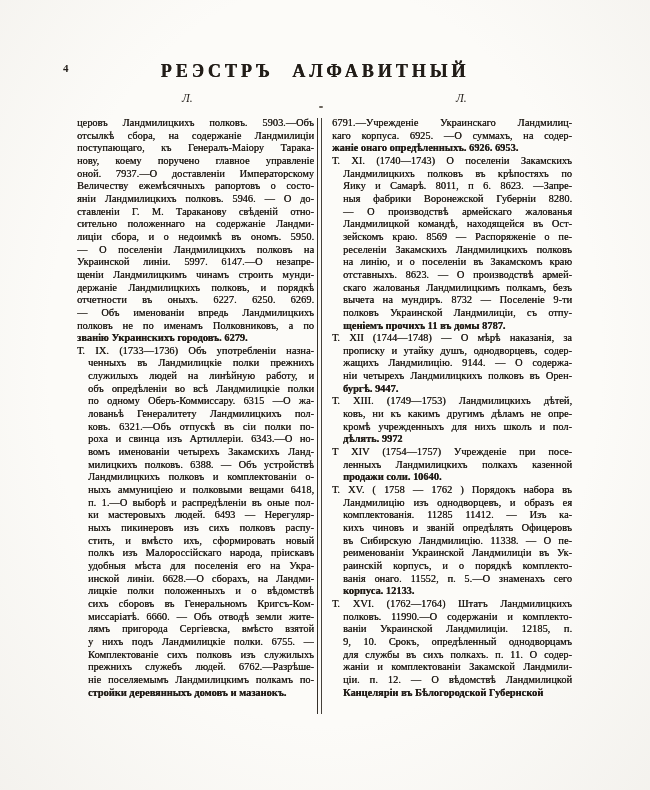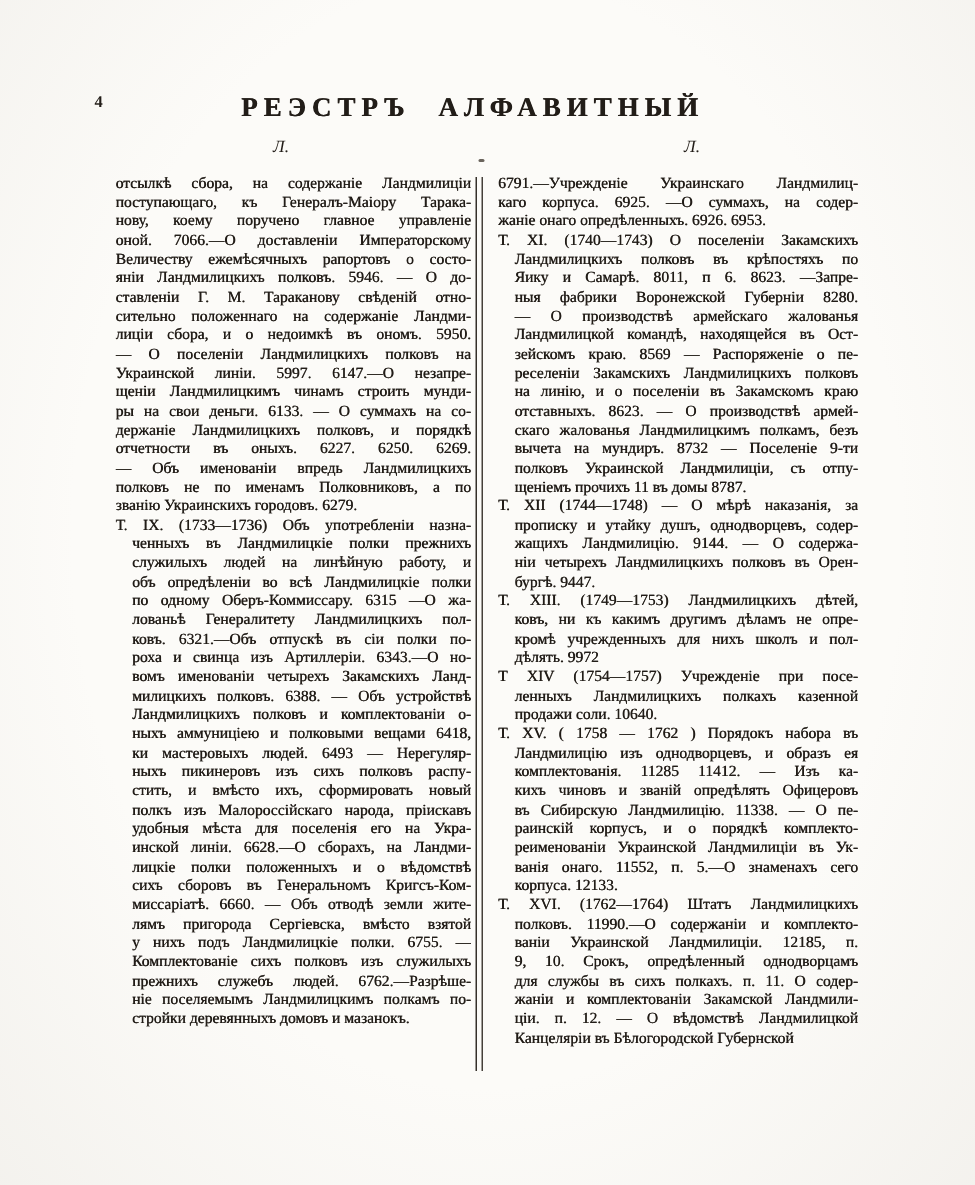--- a/index.html
+++ b/index.html
@@ -53,72 +53,73 @@
     height:12.66px;
     overflow:hidden;
     text-align:justify;
     text-align-last:justify;
     -moz-text-align-last:justify;
     text-shadow:0.25px 0 0 #221d18;
     white-space:nowrap;
   }
   .entry .line{padding-left:11px;}
   .entry .line.first{padding-left:0;}
-  .line.last{text-align-last:left;-moz-text-align-last:left;}
+  .line.last{text-align-last:left;font-weight:bold;-moz-text-align-last:left;}
 </style>
 </head>
 <body>
 
 <div class="page">
 
   <div class="page-number">4</div>
 
   <div class="page-title">РЕЭСТРЪ АЛФАВИТНЫЙ</div>
 
   <div class="col-letter left">Л.</div>
 
   <div class="col-letter right">Л.</div>
 
   <div class="speck"></div>
 
   <div class="column left">
     <div class="col-body">
         <div class="entry-block continuation">
+          <div class="line">церовъ Ландмилицкихъ полковъ. 5903.—Объ</div>
           <div class="line">отсылкѣ сбора, на содержаніе Ландмилиціи</div>
           <div class="line">поступающаго, къ Генералъ-Маіору Тарака-</div>
           <div class="line">нову, коему поручено главное управленіе</div>
-          <div class="line">оной. 7066.—О доставленіи Императорскому</div>
+          <div class="line">оной. 7937.—О доставленіи Императорскому</div>
           <div class="line">Величеству ежемѣсячныхъ рапортовъ о состо-</div>
           <div class="line">яніи Ландмилицкихъ полковъ. 5946. — О до-</div>
           <div class="line">ставленіи Г. М. Тараканову свѣденій отно-</div>
           <div class="line">сительно положеннаго на содержаніе Ландми-</div>
           <div class="line">лиціи сбора, и о недоимкѣ въ ономъ. 5950.</div>
           <div class="line">— О поселеніи Ландмилицкихъ полковъ на</div>
           <div class="line">Украинской линіи. 5997. 6147.—О незапре-</div>
           <div class="line">щеніи Ландмилицкимъ чинамъ строить мунди-</div>
-          <div class="line">ры на свои деньги. 6133. — О суммахъ на со-</div>
           <div class="line">держаніе Ландмилицкихъ полковъ, и порядкѣ</div>
           <div class="line">отчетности въ оныхъ. 6227. 6250. 6269.</div>
           <div class="line">— Объ именованіи впредь Ландмилицкихъ</div>
           <div class="line">полковъ не по именамъ Полковниковъ, а по</div>
           <div class="line last">званію Украинскихъ городовъ. 6279.</div>
         </div>
         <div class="entry-block entry">
           <div class="line first">Т. IX. (1733—1736) Объ употребленіи назна-</div>
           <div class="line">ченныхъ въ Ландмилицкіе полки прежнихъ</div>
           <div class="line">служилыхъ людей на линѣйную работу, и</div>
           <div class="line">объ опредѣленіи во всѣ Ландмилицкіе полки</div>
           <div class="line">по одному Оберъ-Коммиссару. 6315 —О жа-</div>
           <div class="line">лованьѣ Генералитету Ландмилицкихъ пол-</div>
           <div class="line">ковъ. 6321.—Объ отпускѣ въ сіи полки по-</div>
           <div class="line">роха и свинца изъ Артиллеріи. 6343.—О но-</div>
           <div class="line">вомъ именованіи четырехъ Закамскихъ Ланд-</div>
           <div class="line">милицкихъ полковъ. 6388. — Объ устройствѣ</div>
           <div class="line">Ландмилицкихъ полковъ и комплектованіи о-</div>
           <div class="line">ныхъ аммуниціею и полковыми вещами 6418,</div>
+          <div class="line">п. 1.—О выборѣ и распредѣленіи въ оные пол-</div>
           <div class="line">ки мастеровыхъ людей. 6493 — Нерегуляр-</div>
           <div class="line">ныхъ пикинеровъ изъ сихъ полковъ распу-</div>
           <div class="line">стить, и вмѣсто ихъ, сформировать новый</div>
           <div class="line">полкъ изъ Малороссійскаго народа, пріискавъ</div>
           <div class="line">удобныя мѣста для поселенія его на Укра-</div>
           <div class="line">инской линіи. 6628.—О сборахъ, на Ландми-</div>
           <div class="line">лицкіе полки положенныхъ и о вѣдомствѣ</div>
           <div class="line">сихъ сборовъ въ Генеральномъ Кригсъ-Ком-</div>
           <div class="line">миссаріатѣ. 6660. — Объ отводѣ земли жите-</div>
           <div class="line">лямъ пригорода Сергіевска, вмѣсто взятой</div>
@@ -173,22 +174,22 @@
           <div class="line first">Т XIV (1754—1757) Учрежденіе при посе-</div>
           <div class="line">ленныхъ Ландмилицкихъ полкахъ казенной</div>
           <div class="line last">продажи соли. 10640.</div>
         </div>
         <div class="entry-block entry">
           <div class="line first">Т. XV. ( 1758 — 1762 ) Порядокъ набора въ</div>
           <div class="line">Ландмилицію изъ однодворцевъ, и образъ ея</div>
           <div class="line">комплектованія. 11285 11412. — Изъ ка-</div>
           <div class="line">кихъ чиновъ и званій опредѣлять Офицеровъ</div>
           <div class="line">въ Сибирскую Ландмилицію. 11338. — О пе-</div>
+          <div class="line">реименованіи Украинской Ландмилиціи въ Ук-</div>
           <div class="line">раинскій корпусъ, и о порядкѣ комплекто-</div>
-          <div class="line">реименованіи Украинской Ландмилиціи въ Ук-</div>
           <div class="line">ванія онаго. 11552, п. 5.—О знаменахъ сего</div>
           <div class="line last">корпуса. 12133.</div>
         </div>
         <div class="entry-block entry">
           <div class="line first">Т. XVI. (1762—1764) Штатъ Ландмилицкихъ</div>
           <div class="line">полковъ. 11990.—О содержаніи и комплекто-</div>
           <div class="line">ваніи Украинской Ландмилиціи. 12185, п.</div>
           <div class="line">9, 10. Срокъ, опредѣленный однодворцамъ</div>
           <div class="line">для службы въ сихъ полкахъ. п. 11. О содер-</div>
           <div class="line">жаніи и комплектованіи Закамской Ландмили-</div>

